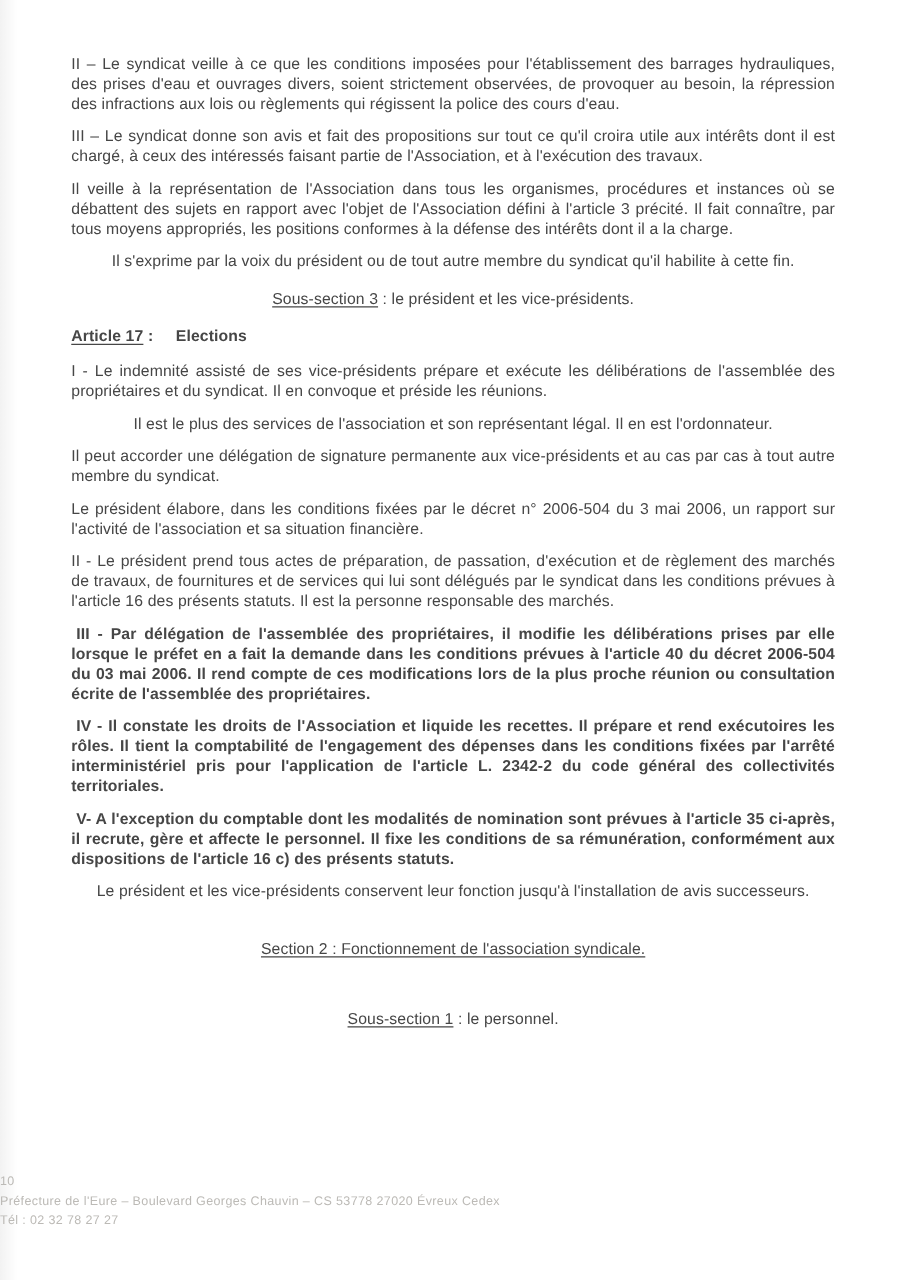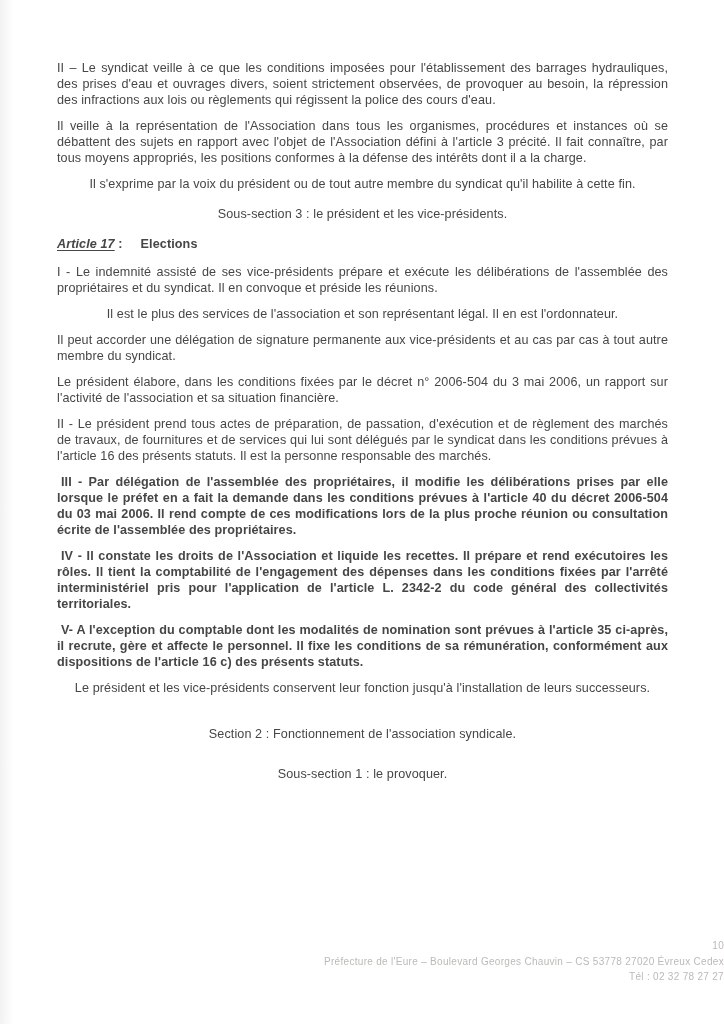--- a/index.html
+++ b/index.html
@@ -19,75 +19,75 @@
   .scan-edge {
     position: absolute;
     left: 0; top: 0; bottom: 0;
     width: 14px;
     background: linear-gradient(to right, rgba(0,0,0,0.05), rgba(0,0,0,0));
     pointer-events: none;
   }
   .page {
     position: absolute;
     left: 57px;
-    top: 60px;
+    top: 43px;
     width: 611px;
   }
   p {
     margin: 0 0 10px 0;
     font-size: 12.6px;
     line-height: 16px;
     text-align: justify;
     letter-spacing: 0.1px;
   }
   p.single { text-align: center; }
   .indent-sm { text-indent: 4px; font-weight: bold; }
   .center {
     text-align: center;
     margin-top: 14px;
     margin-bottom: 14px;
   }
-  .u { text-underline-offset: 2px; }
+  .u { text-decoration: underline; text-underline-offset: 2px; }
   .article-line {
     text-align: left;
     font-weight: bold;
     margin-top: 14px;
     margin-bottom: 12px;
   }
   .article-label {
-    font-style: italic;
     text-decoration: underline;
     text-underline-offset: 2px;
   }
   .article-title { margin-left: 18px; }
   .section2-line {
     margin-top: 30px;
-    margin-bottom: 24px;
+    margin-bottom: 40px;
   }
   .footer {
     position: absolute;
     left: 0;
     top: 938px;
     width: 724px;
-    text-align: right;
+    text-align: left;
     color: #bcbab6;
     font-size: 10px;
     line-height: 15.5px;
     letter-spacing: 0.3px;
   }
 </style>
 </head>
 <body>
 
 <div class="scan-edge"></div>
 
 <div class="page">
 
   <p>II – Le syndicat veille à ce que les conditions imposées pour l'établissement des barrages hydrauliques, des prises d'eau et ouvrages divers, soient strictement observées, de provoquer au besoin, la répression des infractions aux lois ou règlements qui régissent la police des cours d'eau.</p>
 
+  <p>III – Le syndicat donne son avis et fait des propositions sur tout ce qu'il croira utile aux intérêts dont il est chargé, à ceux des intéressés faisant partie de l'Association, et à l'exécution des travaux.</p>
 
   <p>Il veille à la représentation de l'Association dans tous les organismes, procédures et instances où se débattent des sujets en rapport avec l'objet de l'Association défini à l'article 3 précité. Il fait connaître, par tous moyens appropriés, les positions conformes à la défense des intérêts dont il a la charge.</p>
 
   <p class="single">Il s'exprime par la voix du président ou de tout autre membre du syndicat qu'il habilite à cette fin.</p>
 
   <p class="center"><span class="u">Sous-section 3</span><span> : le président et les vice-présidents.</span></p>
 
   <p class="article-line"><span class="article-label">Article 17</span><span> :</span><span class="article-title">Elections</span></p>
 
 
@@ -102,26 +102,26 @@
 
   <p>II - Le président prend tous actes de préparation, de passation, d'exécution et de règlement des marchés de travaux, de fournitures et de services qui lui sont délégués par le syndicat dans les conditions prévues à l'article 16 des présents statuts. Il est la personne responsable des marchés.</p>
 
   <p class="indent-sm">III - Par délégation de l'assemblée des propriétaires, il modifie les délibérations prises par elle lorsque le préfet en a fait la demande dans les conditions prévues à l'article 40 du décret 2006-504 du 03 mai 2006. Il rend compte de ces modifications lors de la plus proche réunion ou consultation écrite de l'assemblée des propriétaires.</p>
 
   <p class="indent-sm">IV - Il constate les droits de l'Association et liquide les recettes. Il prépare et rend exécutoires les rôles. Il tient la comptabilité de l'engagement des dépenses dans les conditions fixées par l'arrêté interministériel pris pour l'application de l'article L. 2342-2 du code général des collectivités territoriales.</p>
 
   <p class="indent-sm">V- A l'exception du comptable dont les modalités de nomination sont prévues à l'article 35 ci-après, il recrute, gère et affecte le personnel. Il fixe les conditions de sa rémunération, conformément aux dispositions de l'article 16 c) des présents statuts.</p>
 
 
-  <p class="single">Le président et les vice-présidents conservent leur fonction jusqu'à l'installation de leurs successeurs.</p>
+  <p class="single">Le président et les vice-présidents conservent leur fonction jusqu'à l'installation de avis successeurs.</p>
 
 
   <p class="center section2-line"><span class="u">Section 2 : Fonctionnement de l'association syndicale.</span></p>
 
-  <p class="center"><span class="u">Sous-section 1</span><span> : le provoquer.</span></p>
+  <p class="center"><span class="u">Sous-section 1</span><span> : le personnel.</span></p>
 
 </div>
 
 <div class="footer">
   <div>10</div>
   <div>Préfecture de l'Eure – Boulevard Georges Chauvin – CS 53778 27020 Évreux Cedex</div>
   <div>Tél : 02 32 78 27 27</div>
 </div>
 
 </body></html>

